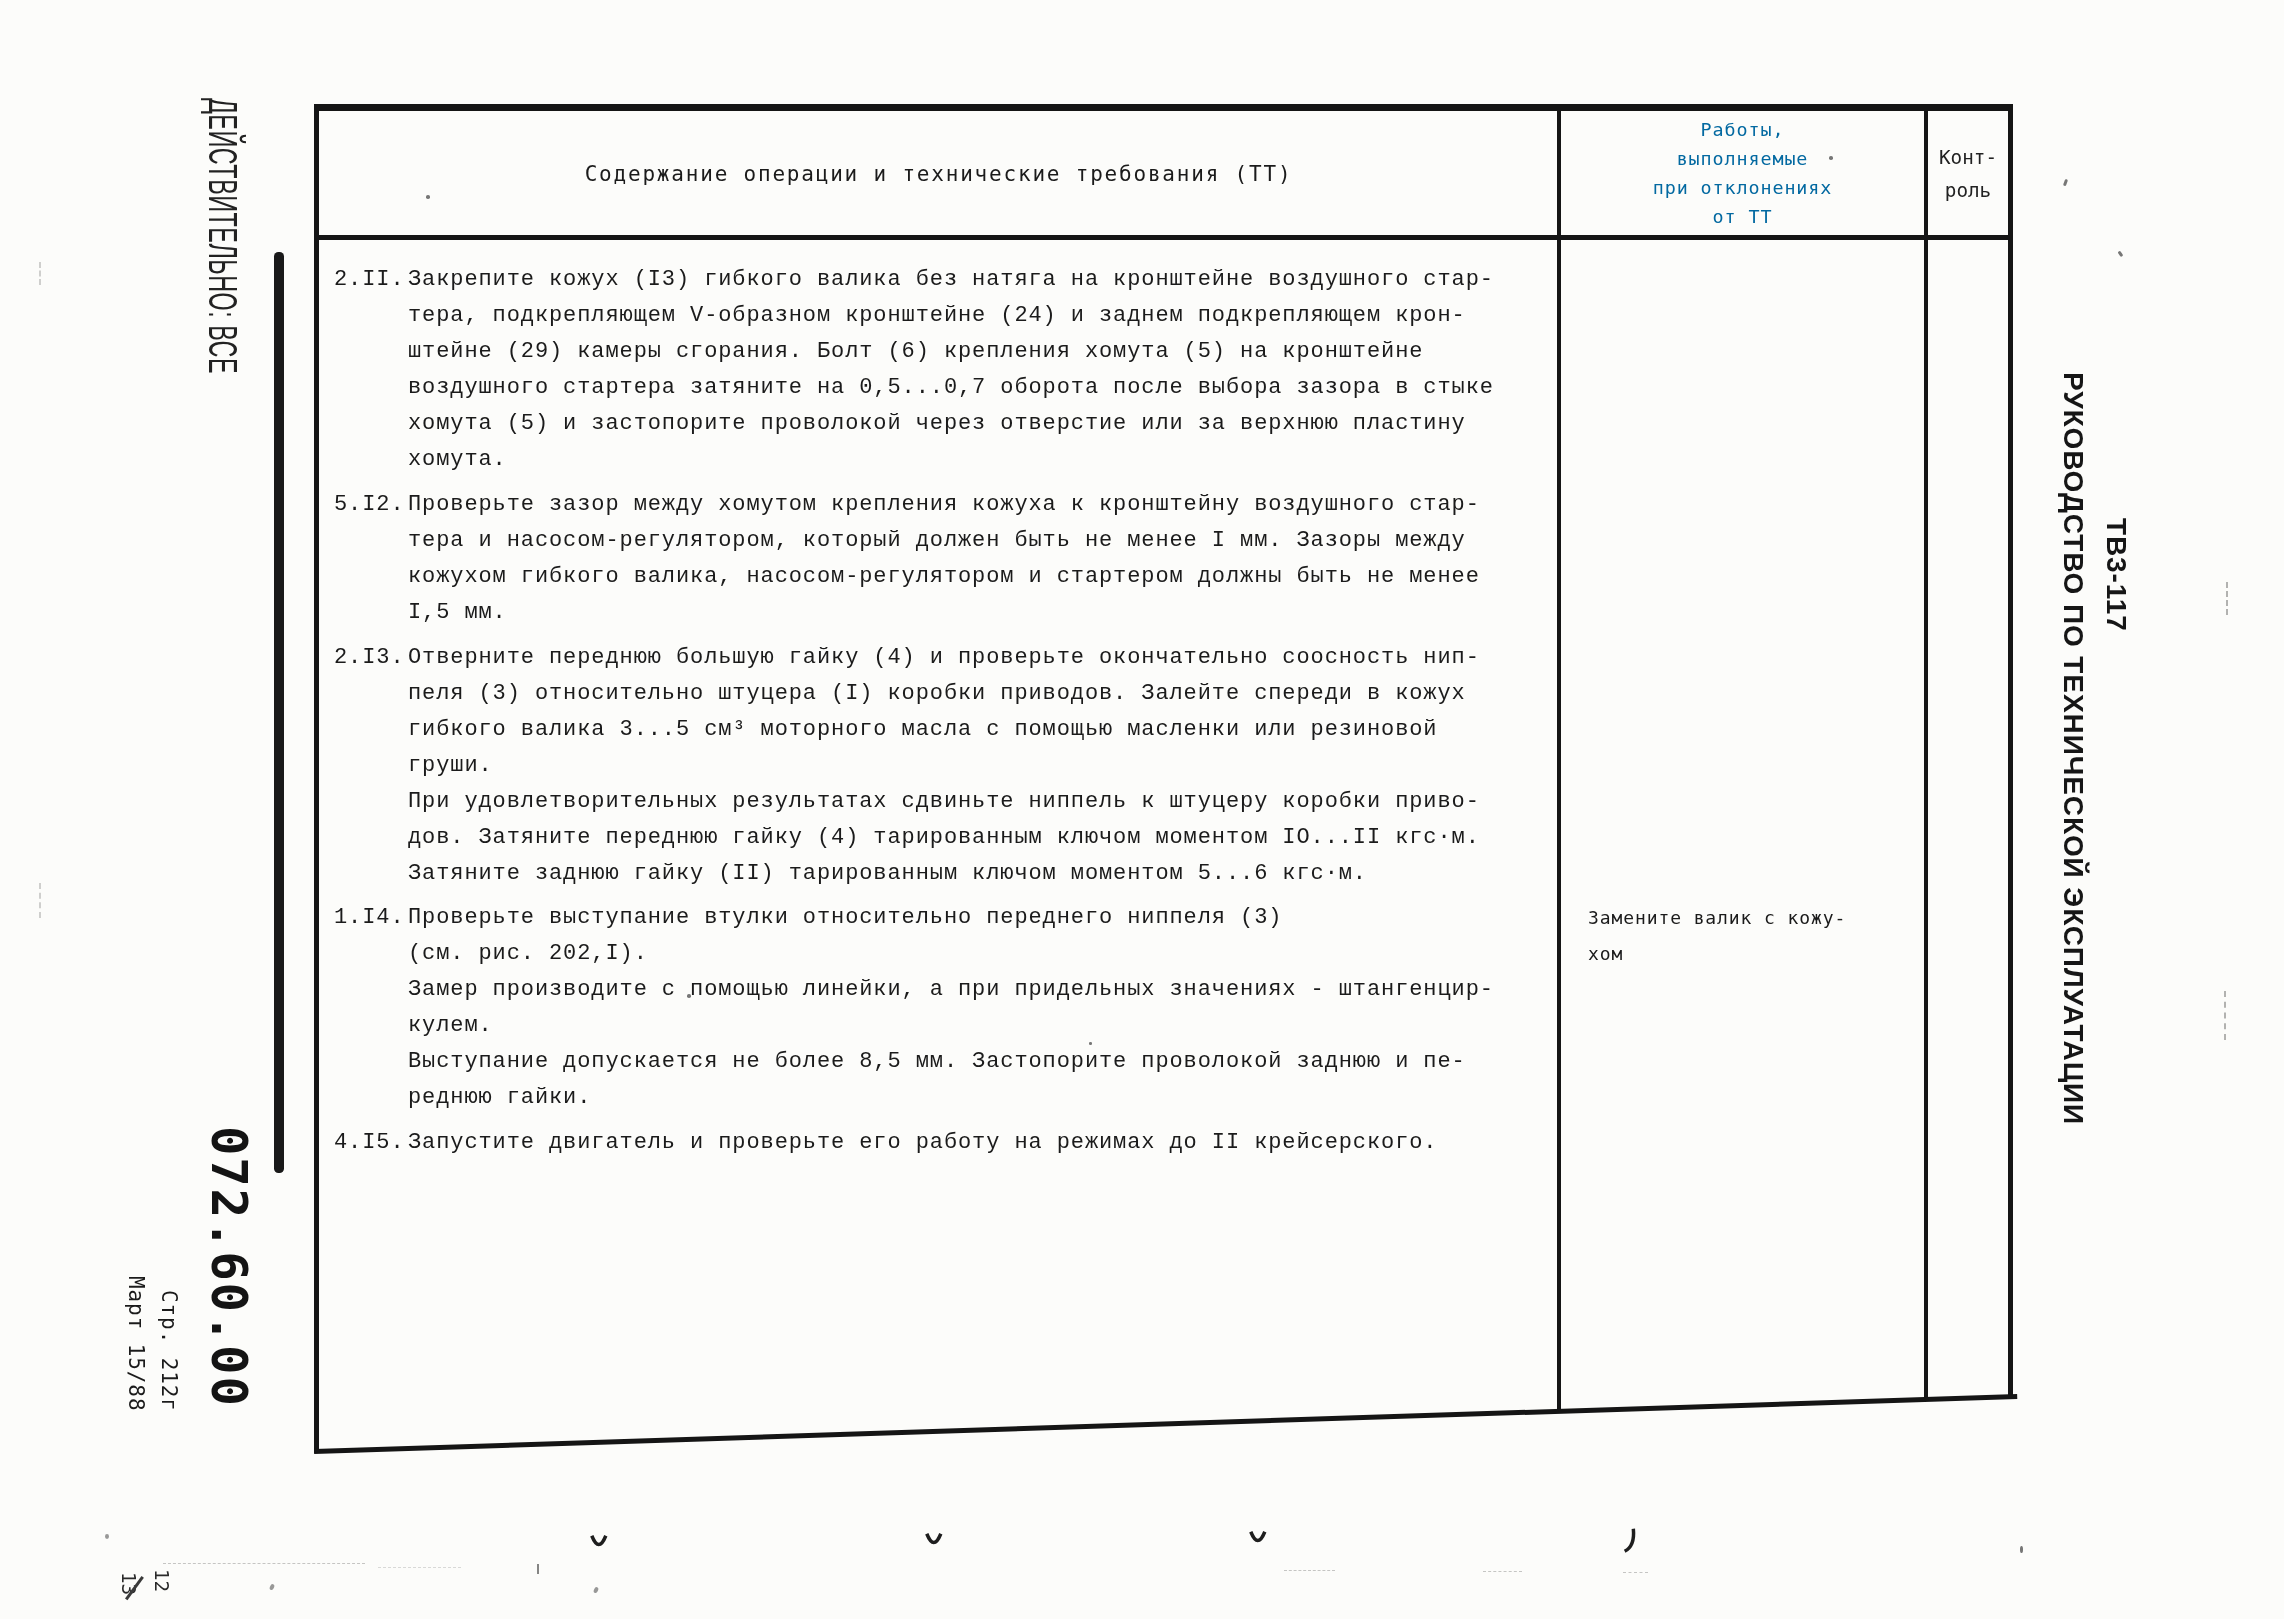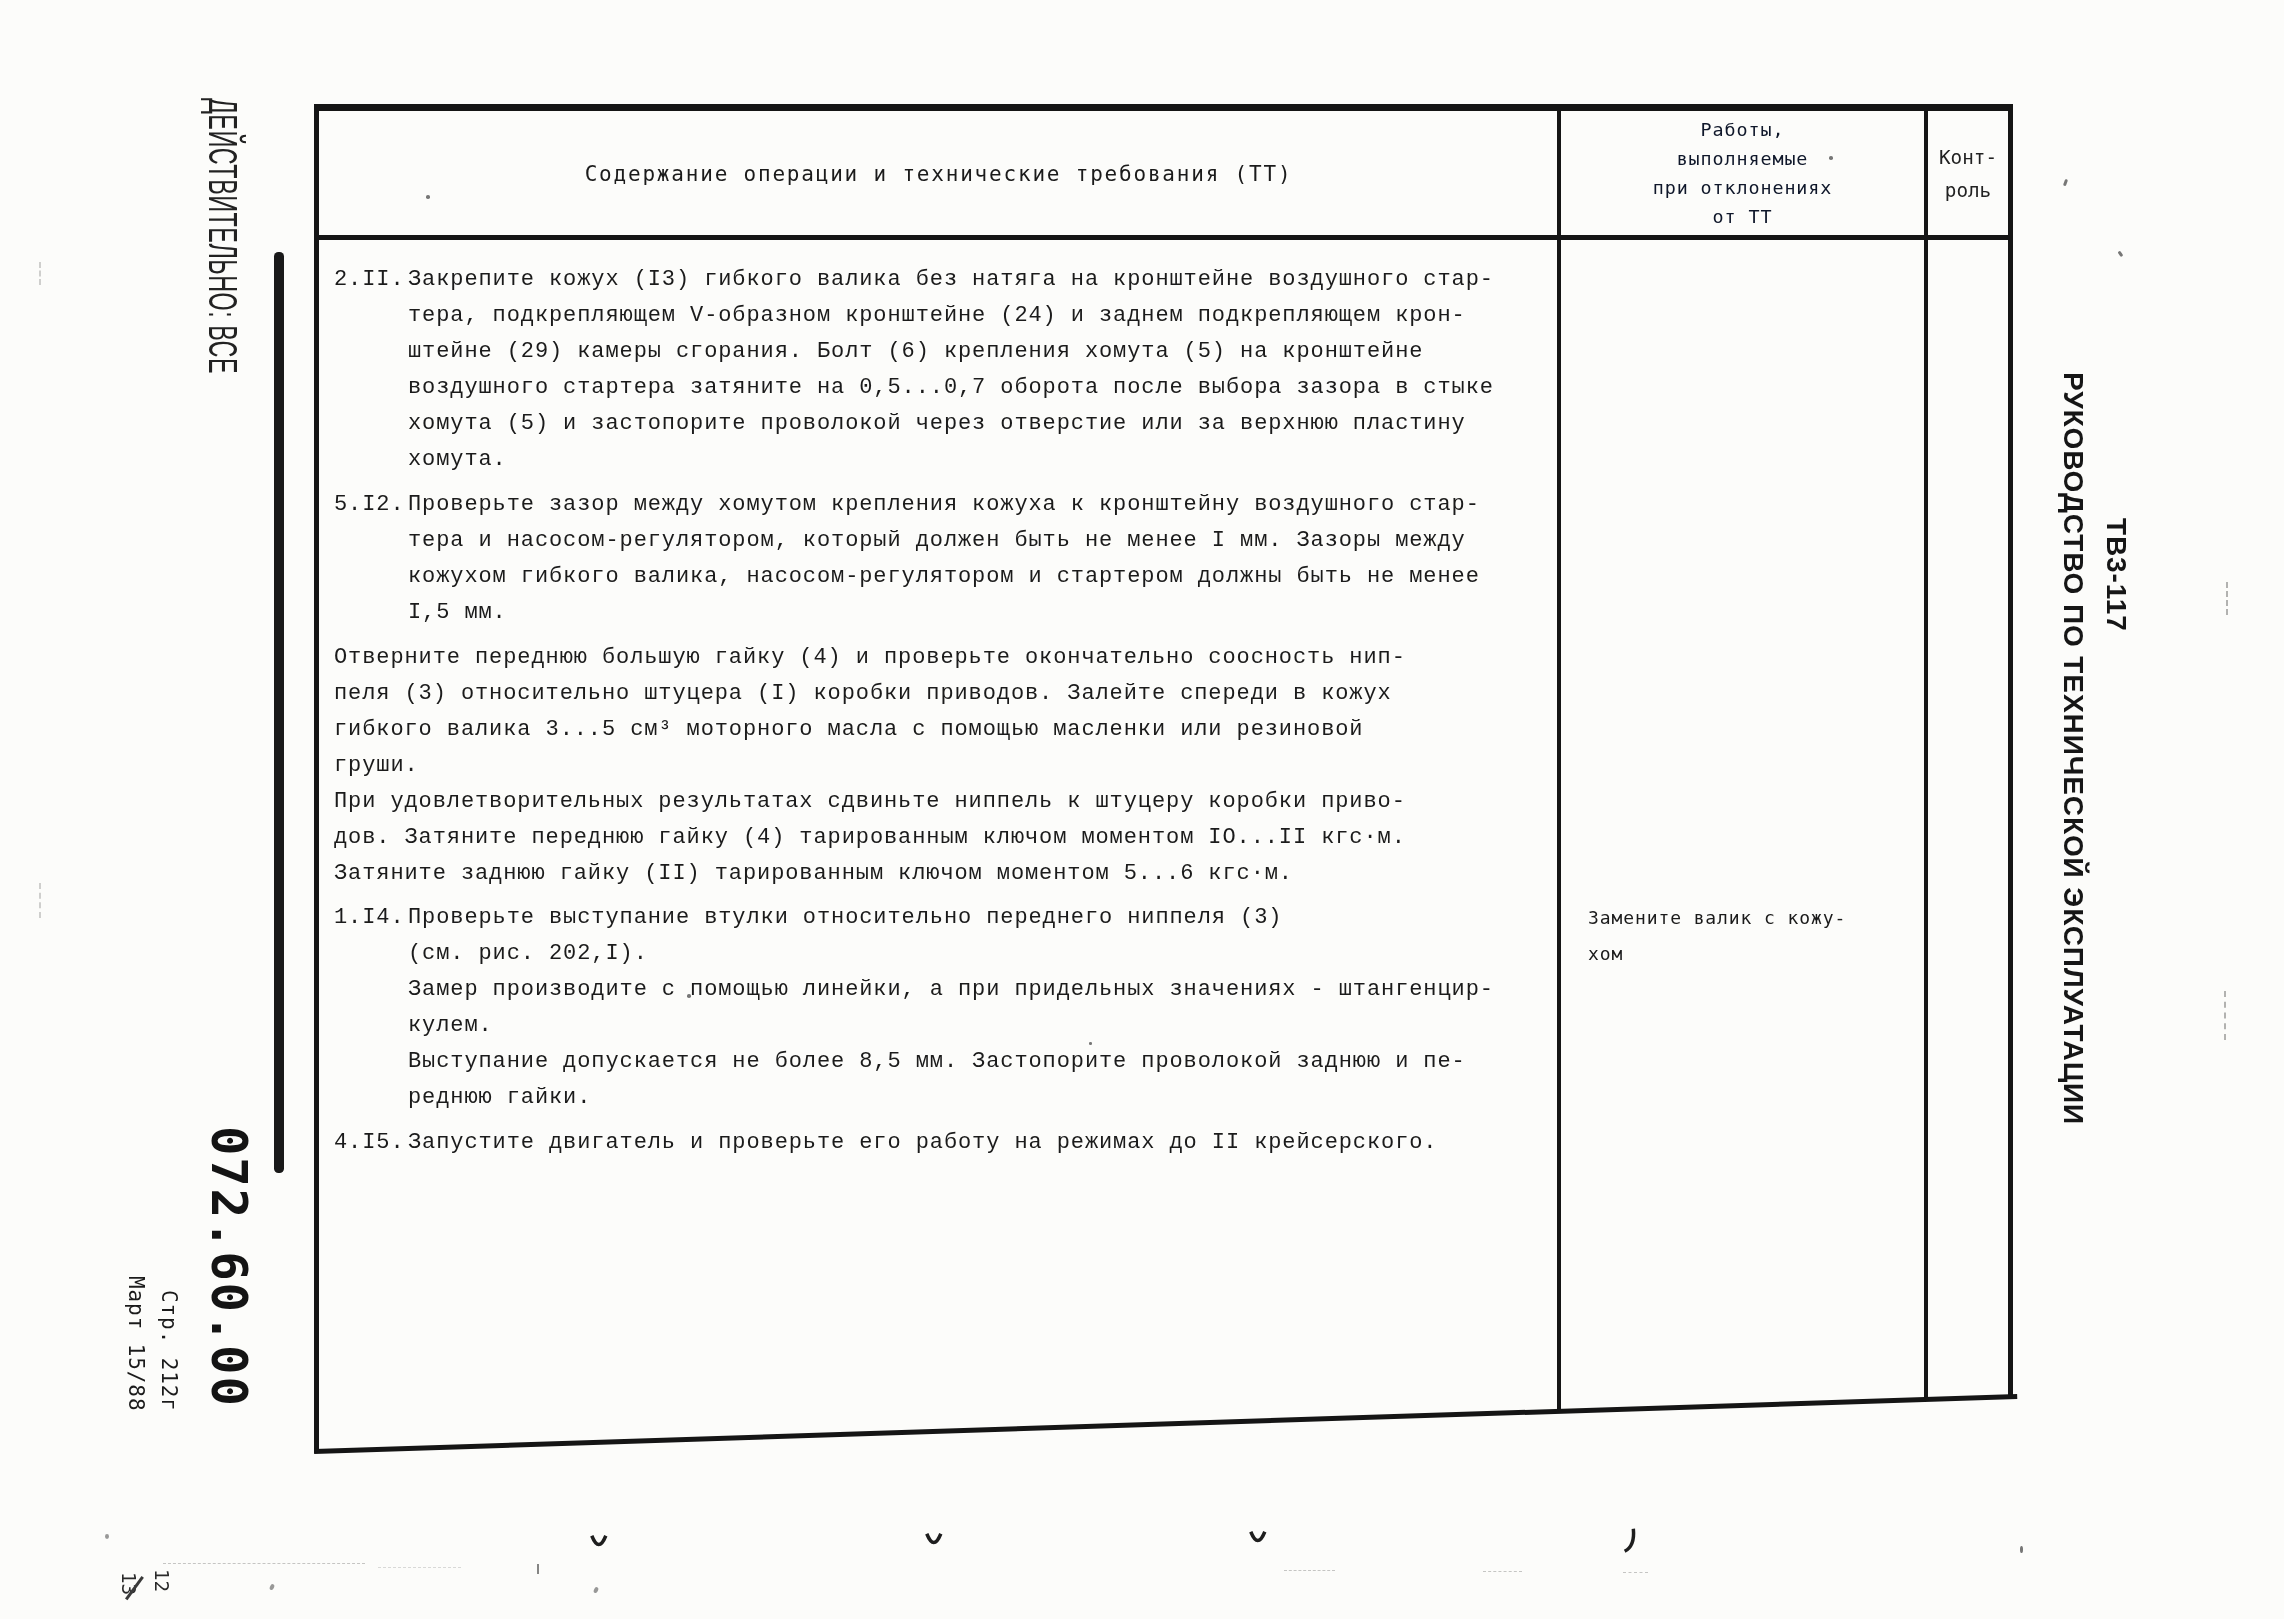--- a/index.html
+++ b/index.html
@@ -67,21 +67,21 @@
     transform:rotate(-1.85deg);transform-origin:left top;
   }
   
   .h-col1{
     position:absolute;left:320px;top:162px;width:1237px;
     text-align:center;font-size:21px;letter-spacing:1.8px;
   }
   .h-col2{
     position:absolute;left:1561px;top:115px;width:363px;
     text-align:center;font-size:18.4px;line-height:29px;letter-spacing:0.9px;
-    white-space:pre-line;color:#0f172a;
+    white-space:pre-line;color:#0369a1;
   }
   .h-col3{
     position:absolute;left:1928px;top:141px;width:80px;
     text-align:center;font-size:19.3px;line-height:33px;white-space:pre-line;
     color:#222;
   }
   
   .ops{
     position:absolute;left:334px;top:262px;width:1223px;
     font-size:22px;line-height:36px;letter-spacing:0.9px;font-family:Liberation Mono, monospace;
@@ -146,20 +146,21 @@
 хомута.</div>
     </div>
     <div class="para">
       <div class="pnum">5.I2.</div>
       <div class="ptext">Проверьте зазор между хомутом крепления кожуха к кронштейну воздушного стар-
 тера и насосом-регулятором, который должен быть не менее I мм. Зазоры между
 кожухом гибкого валика, насосом-регулятором и стартером должны быть не менее
 I,5 мм.</div>
     </div>
     <div class="para">
+      <div class="pnum">2.I3.</div>
       <div class="ptext">Отверните переднюю большую гайку (4) и проверьте окончательно соосность нип-
 пеля (3) относительно штуцера (I) коробки приводов. Залейте спереди в кожух
 гибкого валика 3...5 см³ моторного масла с помощью масленки или резиновой
 груши.
 При удовлетворительных результатах сдвиньте ниппель к штуцеру коробки приво-
 дов. Затяните переднюю гайку (4) тарированным ключом моментом IO...II кгс·м.
 Затяните заднюю гайку (II) тарированным ключом моментом 5...6 кгс·м.</div>
     </div>
     <div class="para">
       <div class="pnum">1.I4.</div>

